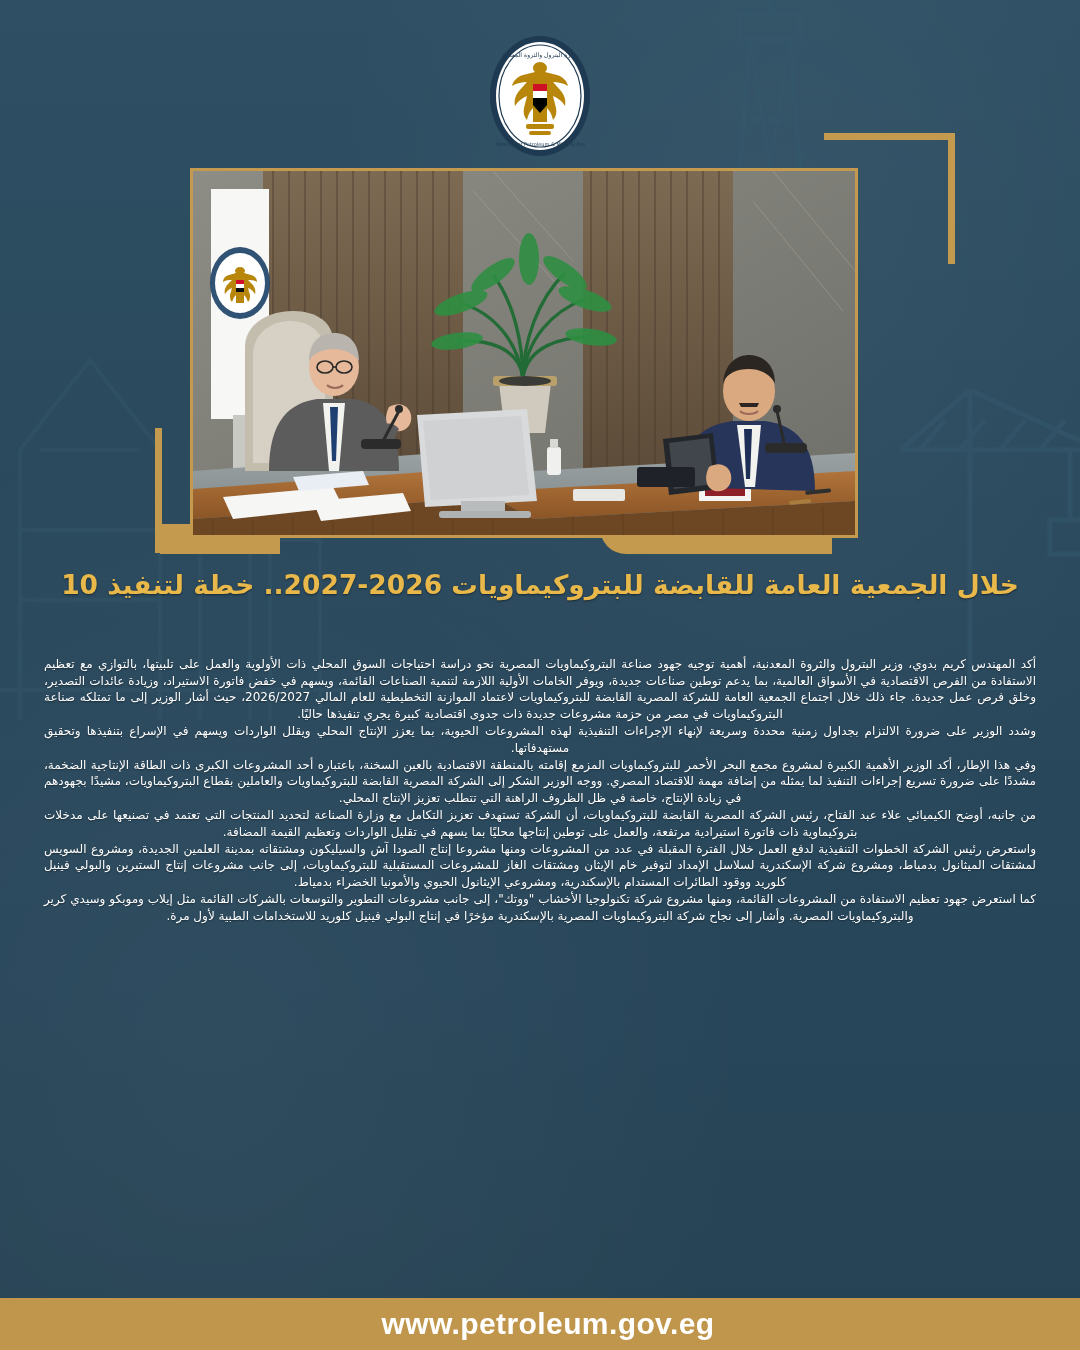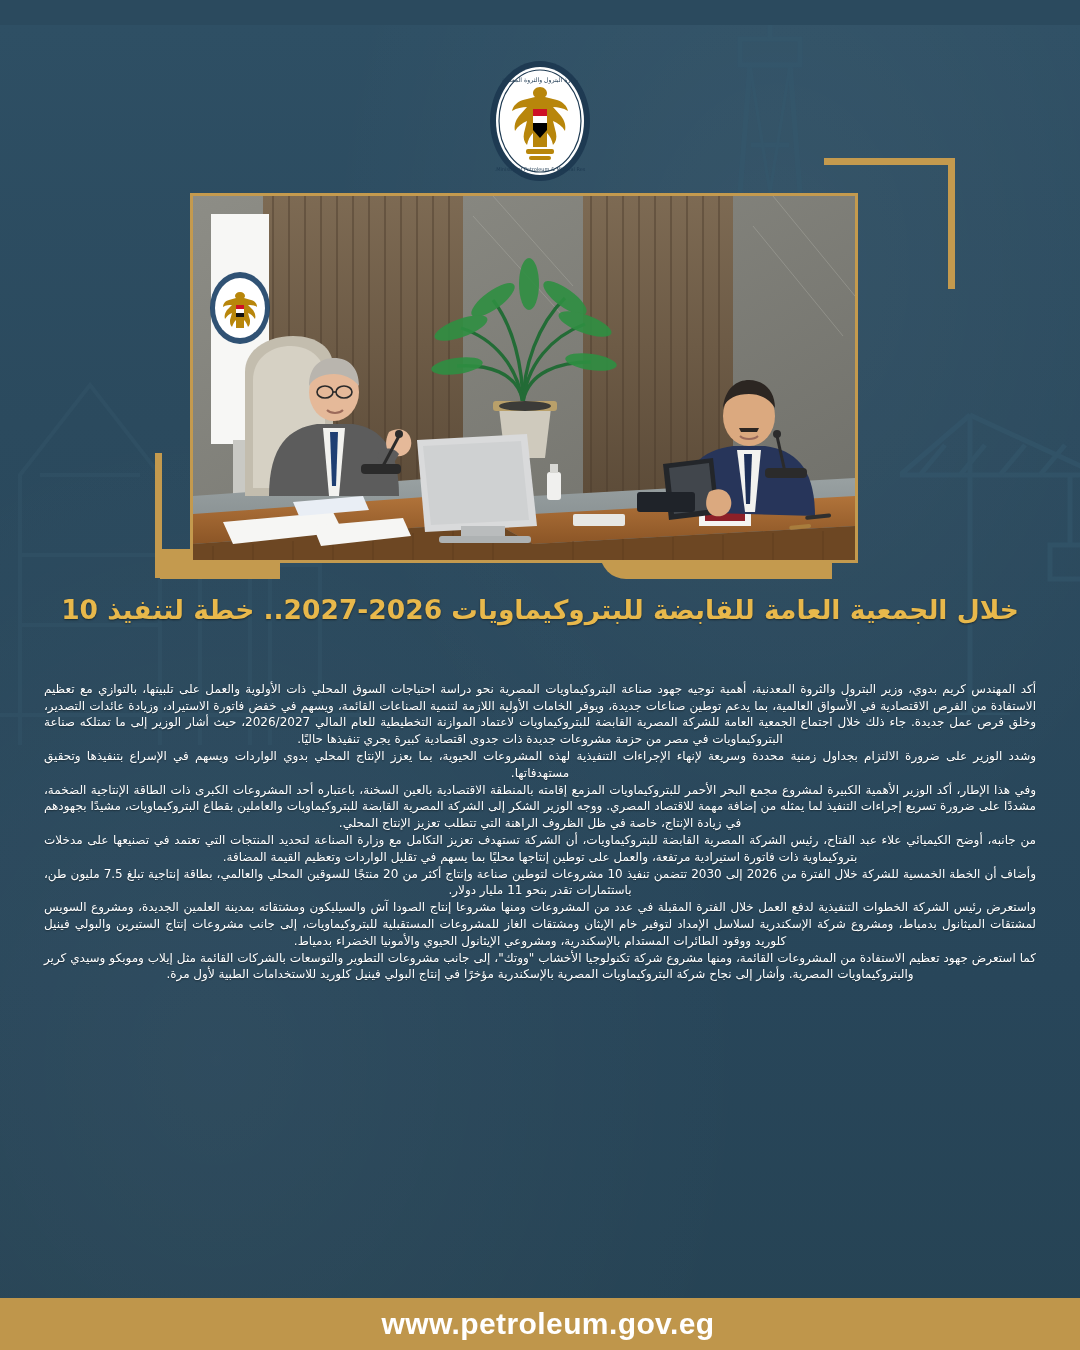--- a/index.html
+++ b/index.html
@@ -9,21 +9,20 @@
     font-family:"DejaVu Sans","Liberation Sans",sans-serif;
     overflow:hidden;position:relative;
   }
   .poster{
     position:absolute;inset:0;
     background:
       radial-gradient(ellipse at 72% 18%, rgba(255,255,255,.045) 0%, rgba(255,255,255,0) 42%),
       radial-gradient(ellipse at 20% 78%, rgba(255,255,255,.035) 0%, rgba(255,255,255,0) 45%),
       linear-gradient(180deg,#2e4f64 0%,#2b4a5e 30%,#28465a 72%,#264354 100%);
     overflow:hidden;
-    margin-top:25px;
   }
 
   
   .watermark{position:absolute;inset:0;opacity:.5;pointer-events:none;}
   .wm-svg{position:absolute;}
 
   
   .logo-wrap{
     position:absolute;left:50%;top:32px;transform:translateX(-50%);
     width:128px;height:128px;z-index:6;
@@ -319,24 +318,23 @@
       <rect x="444" y="296" width="58" height="20" rx="3" fill="#1f2329"></rect>
     </svg>
   </div>
 
   <div class="headline">
     <div>خلال الجمعية العامة للقابضة للبتروكيماويات 2026-2027.. خطة لتنفيذ 10</div>
   </div>
 
   <div class="body-text">
     <p>أكد المهندس كريم بدوي، وزير البترول والثروة المعدنية، أهمية توجيه جهود صناعة البتروكيماويات المصرية نحو دراسة احتياجات السوق المحلي ذات الأولوية والعمل على تلبيتها، بالتوازي مع تعظيم الاستفادة من الفرص الاقتصادية في الأسواق العالمية، بما يدعم توطين صناعات جديدة، ويوفر الخامات الأولية اللازمة لتنمية الصناعات القائمة، ويسهم في خفض فاتورة الاستيراد، وزيادة عائدات التصدير، وخلق فرص عمل جديدة. جاء ذلك خلال اجتماع الجمعية العامة للشركة المصرية القابضة للبتروكيماويات لاعتماد الموازنة التخطيطية للعام المالي 2026/2027، حيث أشار الوزير إلى ما تمتلكه صناعة البتروكيماويات في مصر من حزمة مشروعات جديدة ذات جدوى اقتصادية كبيرة يجري تنفيذها حاليًا.</p>
-    <p>وشدد الوزير على ضرورة الالتزام بجداول زمنية محددة وسريعة لإنهاء الإجراءات التنفيذية لهذه المشروعات الحيوية، بما يعزز الإنتاج المحلي بدوي الواردات ويسهم في الإسراع بتنفيذها وتحقيق مستهدفاتها.</p>
+    <p>وشدد الوزير على ضرورة الالتزام بجداول زمنية محددة وسريعة لإنهاء الإجراءات التنفيذية لهذه المشروعات الحيوية، بما يعزز الإنتاج المحلي ويقلل الواردات ويسهم في الإسراع بتنفيذها وتحقيق مستهدفاتها.</p>
     <p>وفي هذا الإطار، أكد الوزير الأهمية الكبيرة لمشروع مجمع البحر الأحمر للبتروكيماويات المزمع إقامته بالمنطقة الاقتصادية بالعين السخنة، باعتباره أحد المشروعات الكبرى ذات الطاقة الإنتاجية الضخمة، مشددًا على ضرورة تسريع إجراءات التنفيذ لما يمثله من إضافة مهمة للاقتصاد المصري. ووجه الوزير الشكر إلى الشركة المصرية القابضة للبتروكيماويات والعاملين بقطاع البتروكيماويات، مشيدًا بجهودهم في زيادة الإنتاج، خاصة في ظل الظروف الراهنة التي تتطلب تعزيز الإنتاج المحلي.</p>
     <p>من جانبه، أوضح الكيميائي علاء عبد الفتاح، رئيس الشركة المصرية القابضة للبتروكيماويات، أن الشركة تستهدف تعزيز التكامل مع وزارة الصناعة لتحديد المنتجات التي تعتمد في تصنيعها على مدخلات بتروكيماوية ذات فاتورة استيرادية مرتفعة، والعمل على توطين إنتاجها محليًا بما يسهم في تقليل الواردات وتعظيم القيمة المضافة.</p>
-    <p>وأضاف أن الخطة الخمسية للشركة خلال الفترة من 2026 إلى 2030 تتضمن تنفيذ 10 مشروعات لتوطين صناعة وإنتاج أكثر من 20 منتجًا للسوقين المحلي والعالمي، بطاقة إنتاجية تبلغ 7.5 مليون طن، باستثمارات تقدر بنحو 11 مليار دولار.</p>
     <p>واستعرض رئيس الشركة الخطوات التنفيذية لدفع العمل خلال الفترة المقبلة في عدد من المشروعات ومنها مشروعا إنتاج الصودا آش والسيليكون ومشتقاته بمدينة العلمين الجديدة، ومشروع السويس لمشتقات الميثانول بدمياط، ومشروع شركة الإسكندرية لسلاسل الإمداد لتوفير خام الإيثان ومشتقات الغاز للمشروعات المستقبلية للبتروكيماويات، إلى جانب مشروعات إنتاج الستيرين والبولي فينيل كلوريد ووقود الطائرات المستدام بالإسكندرية، ومشروعي الإيثانول الحيوي والأمونيا الخضراء بدمياط.</p>
     <p>كما استعرض جهود تعظيم الاستفادة من المشروعات القائمة، ومنها مشروع شركة تكنولوجيا الأخشاب "ووتك"، إلى جانب مشروعات التطوير والتوسعات بالشركات القائمة مثل إيلاب وموبكو وسيدي كرير والبتروكيماويات المصرية. وأشار إلى نجاح شركة البتروكيماويات المصرية بالإسكندرية مؤخرًا في إنتاج البولي فينيل كلوريد للاستخدامات الطبية لأول مرة.</p>
   </div>
 
   <div class="footer">
     <span class="footer-url">www.petroleum.gov.eg</span>
   </div>
 
 </div>
 

